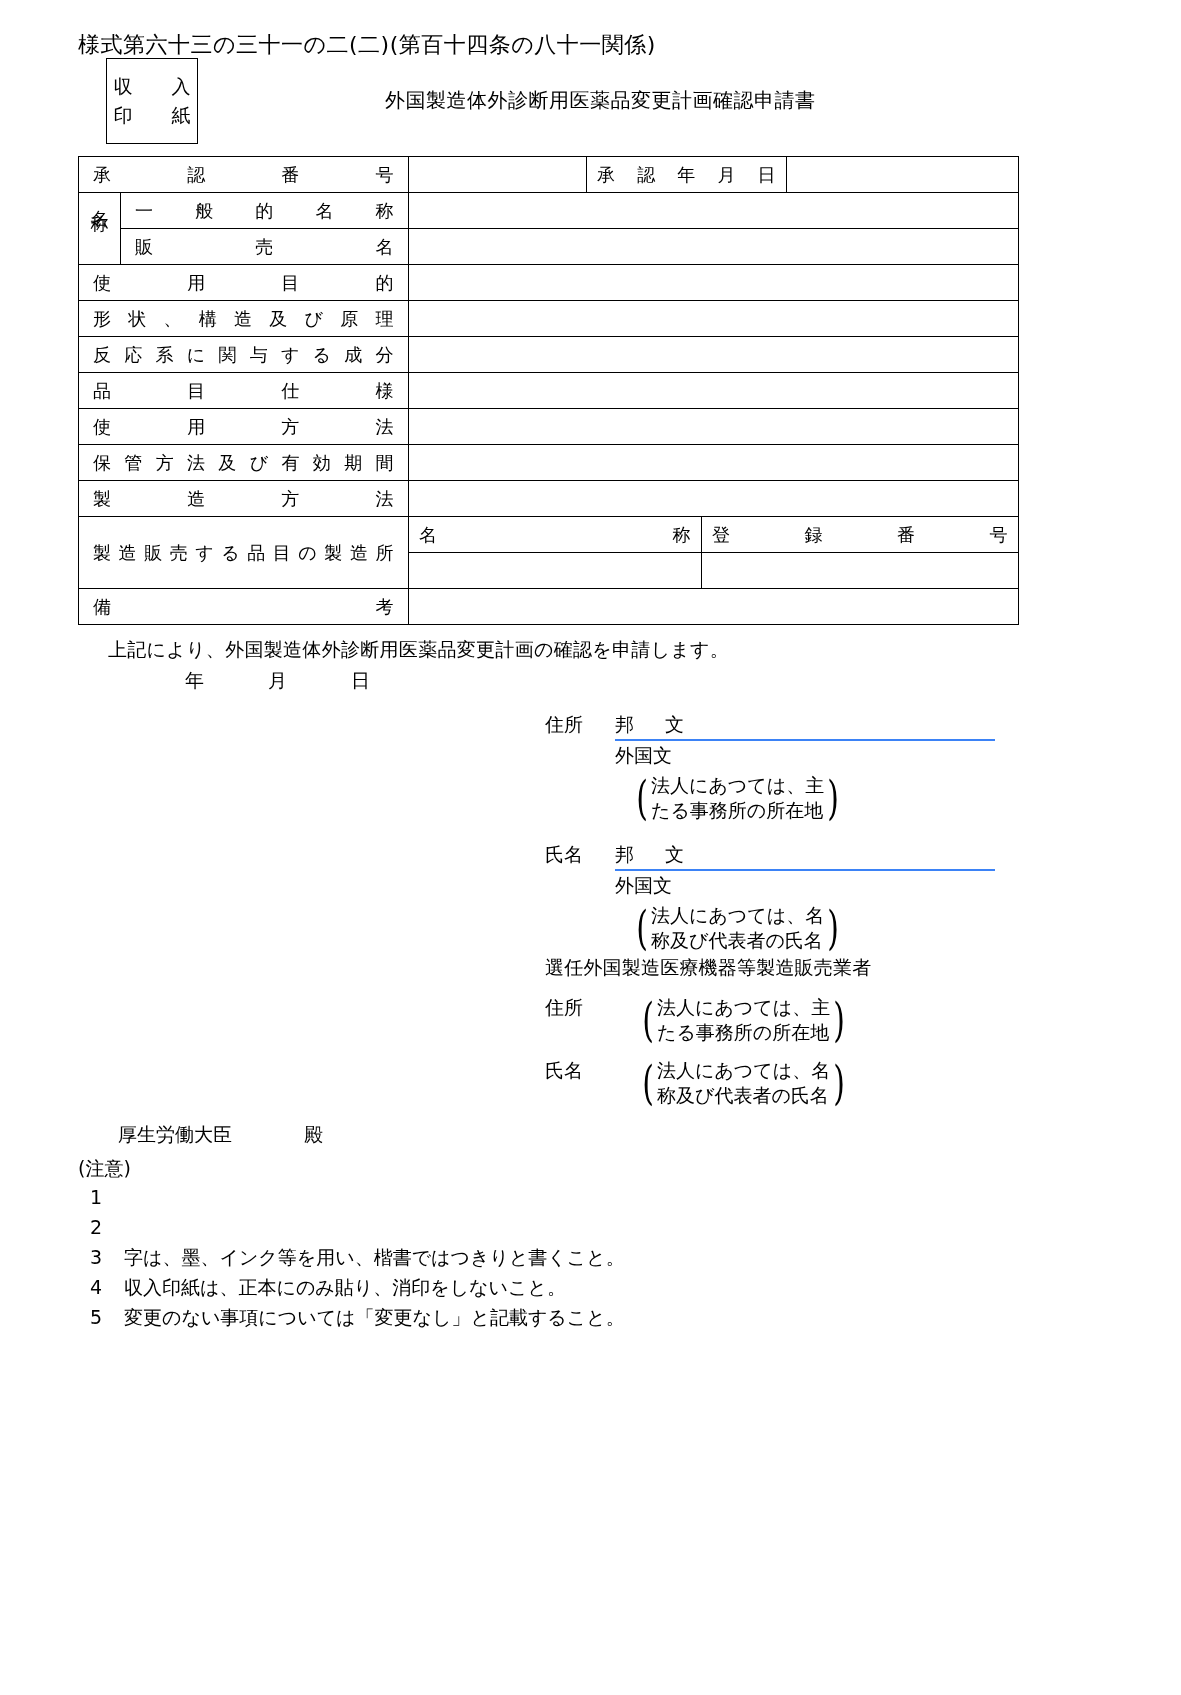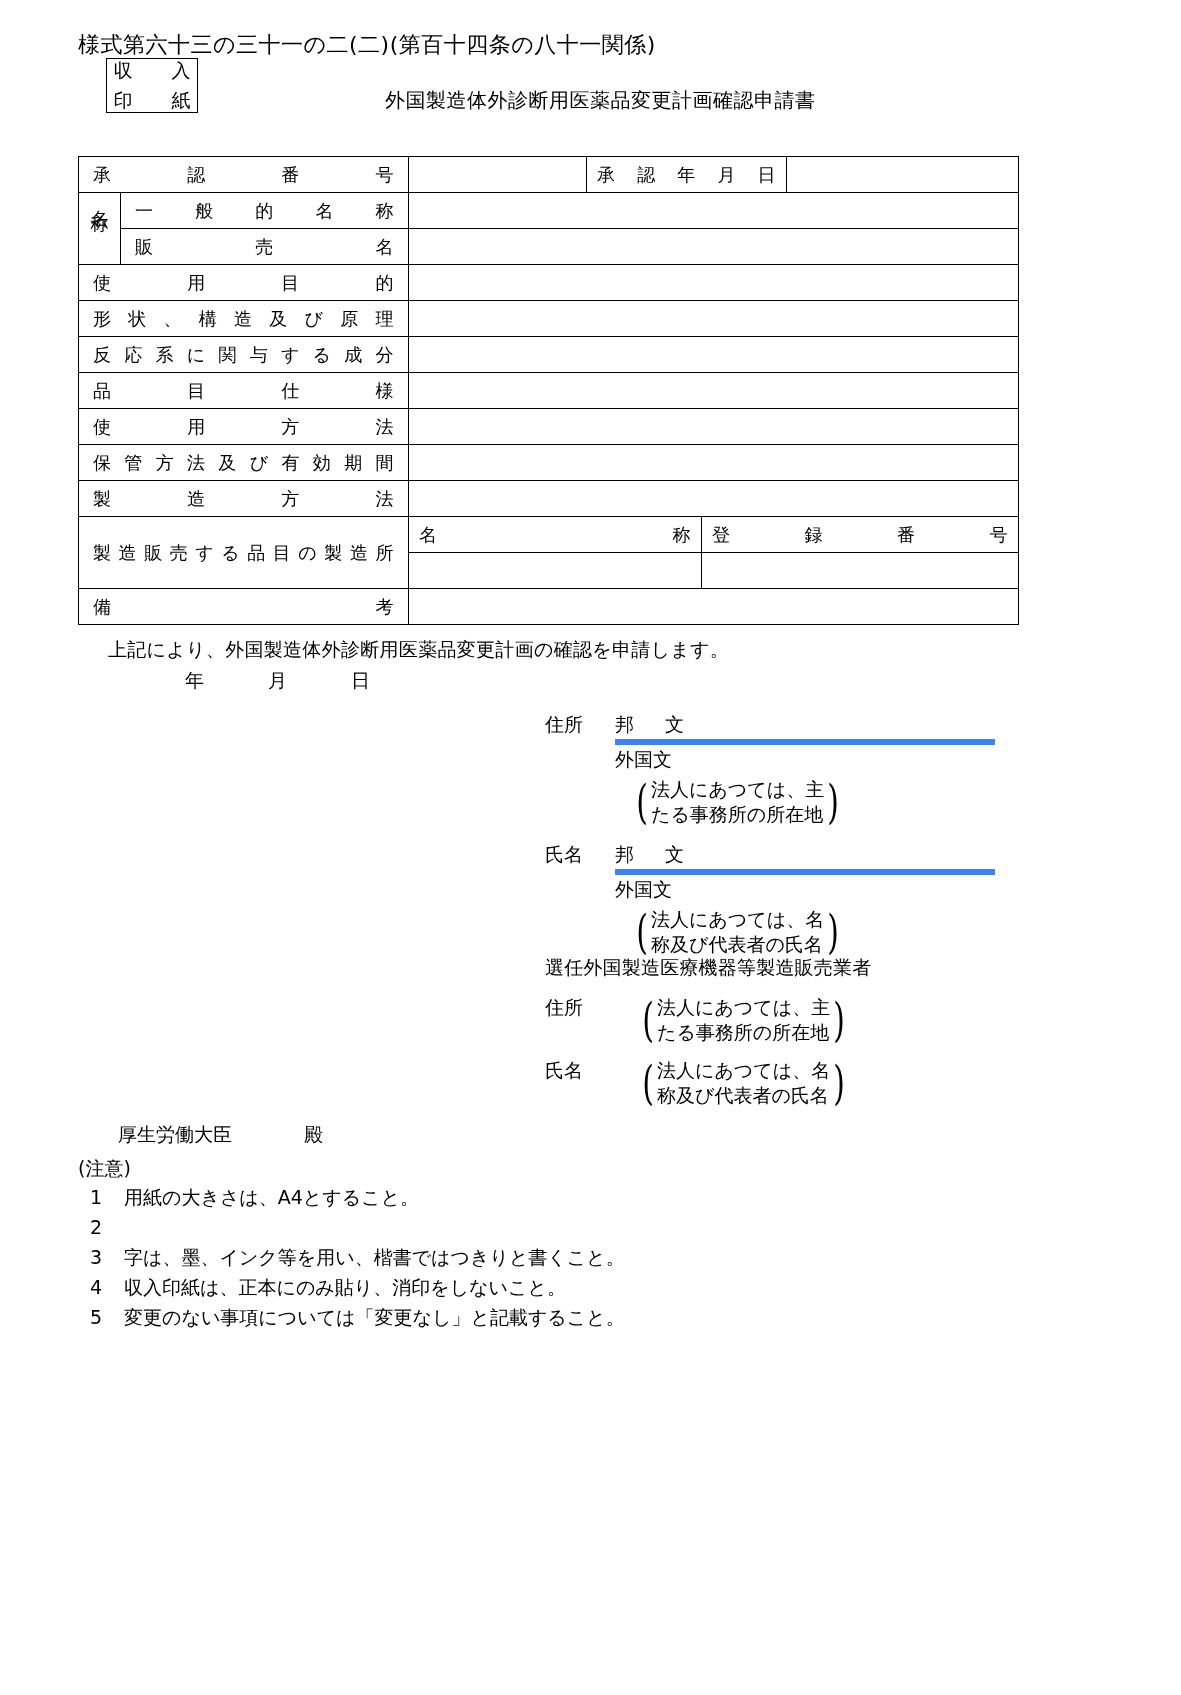--- a/index.html
+++ b/index.html
@@ -23,21 +23,21 @@
     top: 30px;
     font-size: 22px;
     letter-spacing: 0.5px;
     white-space: nowrap;
   }
   .stamp-box {
     position: absolute;
     left: 106px;
     top: 58px;
     width: 92px;
-    height: 55px;
+    height: 86px;
     border: 1px solid #000;
     box-sizing: border-box;
     display: flex;
     flex-direction: column;
     justify-content: center;
     align-items: center;
   }
   .stamp-line {
     font-size: 19px;
     line-height: 1.55;
@@ -122,21 +122,21 @@
   }
   .field-key {
     font-size: 19px;
     white-space: nowrap;
     width: 70px;
     flex: 0 0 70px;
   }
   .field-body { position: relative; }
   .ruled {
     font-size: 19px;
-    border-bottom: 6px solid #3b82f6;
+    border-bottom: 2px solid #3b82f6;
     width: 380px;
     padding-bottom: 1px;
     letter-spacing: 6px;
     white-space: nowrap;
   }
   .unruled {
     font-size: 19px;
     white-space: nowrap;
     padding-top: 2px;
   }
@@ -394,21 +394,20 @@
 <div class="minister">
   <span>厚生労働大臣</span>
   <span class="gap"></span>
   <span>殿</span>
 </div>
 
 <div class="notes-title">(注意)</div>
 <ul class="notes-list">
   <li>
     <span class="note-num">1</span>
-    <span>用紙の大きさは、A4とすること。</span>
   </li>
   <li>
     <span class="note-num">2</span>
   </li>
   <li>
     <span class="note-num">3</span>
     <span>字は、墨、インク等を用い、楷書ではつきりと書くこと。</span>
   </li>
   <li>
     <span class="note-num">4</span>

